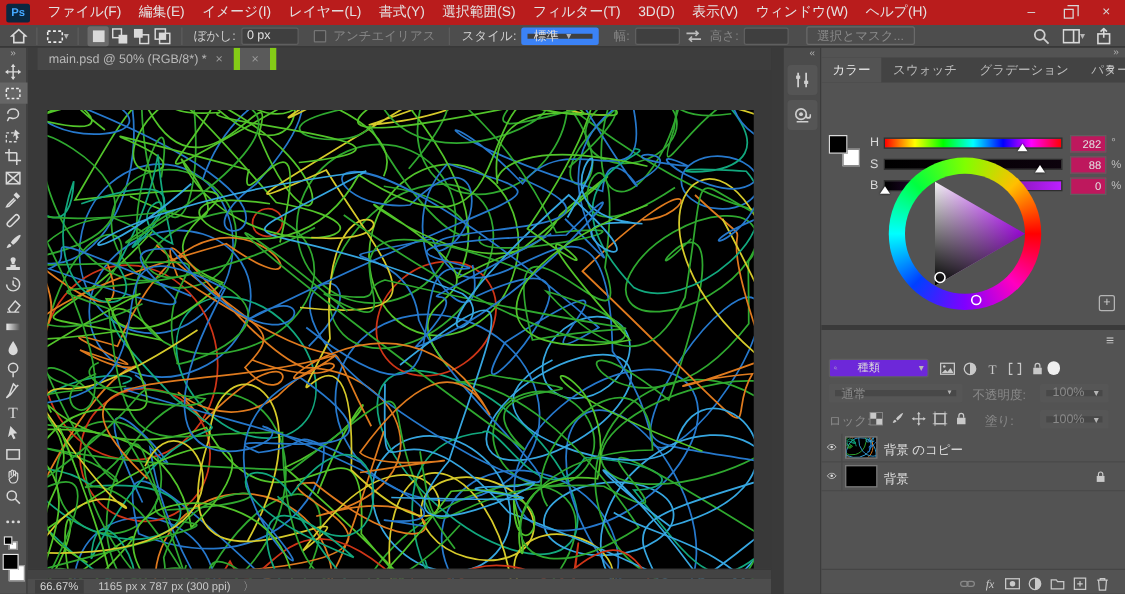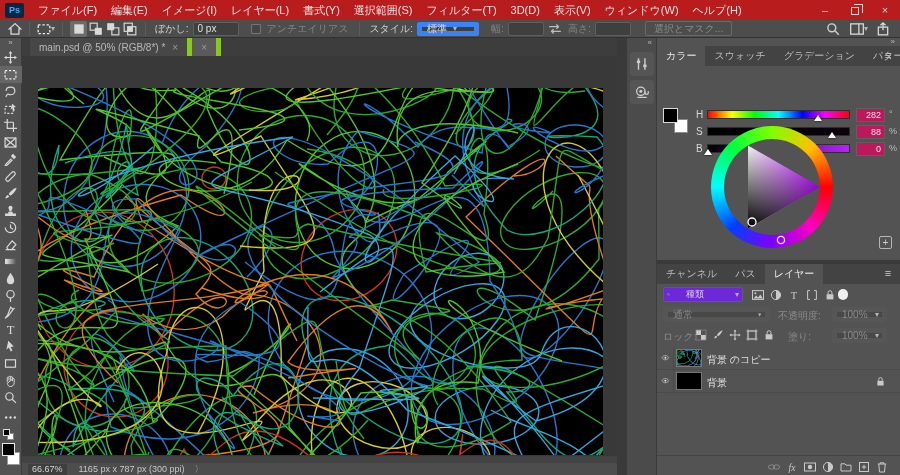--- a/index.html
+++ b/index.html
@@ -668,32 +668,20 @@
         </defs>
         <polygon points="109,61 37,19.4 37,102.6" fill="url(#wtg1)"></polygon>
         <polygon points="109,61 37,19.4 37,102.6" fill="url(#wtg2)"></polygon>
         <circle cx="41" cy="96" r="4" fill="none" stroke="#fff" stroke-width="1.3"></circle>
         <circle cx="70" cy="114" r="3.6" fill="none" stroke="#fff" stroke-width="1.3"></circle>
       </svg>
     </div>
     <div class="plusbtn">+</div>
     <div class="hdivider"></div>
 
-    <div class="ptabs layertabs">
-
-    <div class="ptab">
-          <span>チャンネル</span>
-        </div>
-        <div class="ptab">
-          <span>パス</span>
-        </div>
-        <div class="ptab active">
-          <span>レイヤー</span>
-        </div>
-      </div>
     <div class="pmenu" style="top:229px">≡</div>
 
     <div class="filterrow">
       <div class="searchbox">
         <span class="opt-icon" style="width:9px;height:9px">
             <svg viewBox="0 0 12 12" width="100%" height="100%">
               <circle cx="5" cy="5" r="3.4" stroke="#cfcfcf" fill="none" stroke-width="1.2"></circle>
               <path d="M7.6 7.6L11 11" stroke="#cfcfcf" stroke-width="1.2"></path>
             </svg>
           </span>

